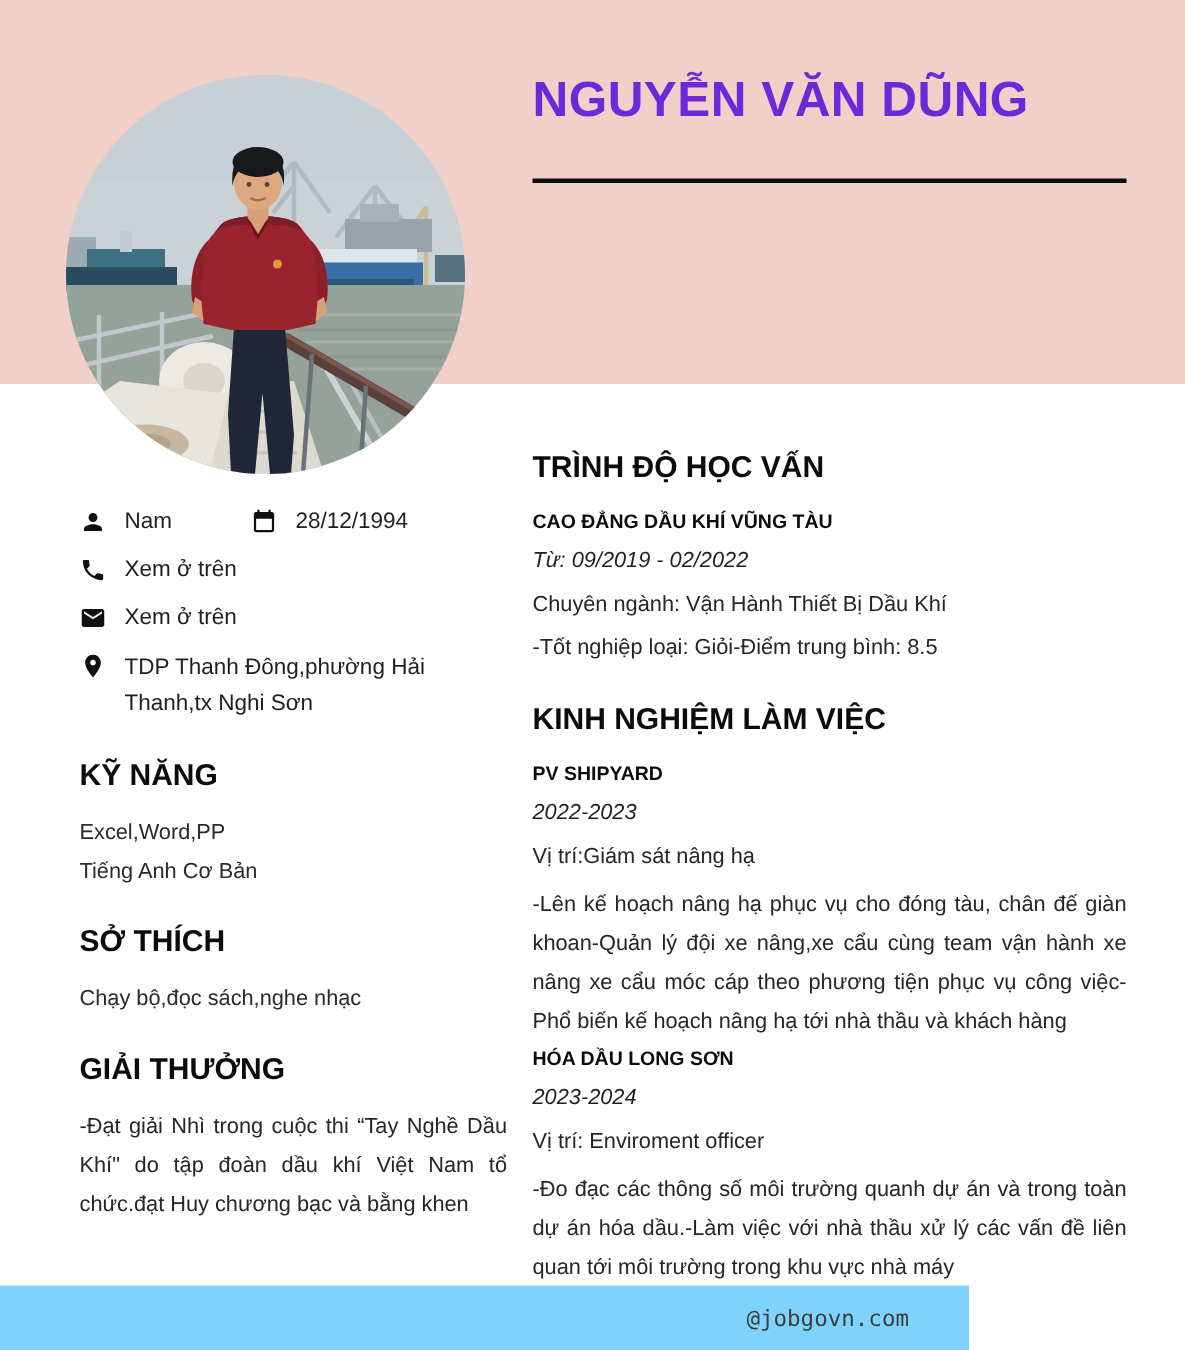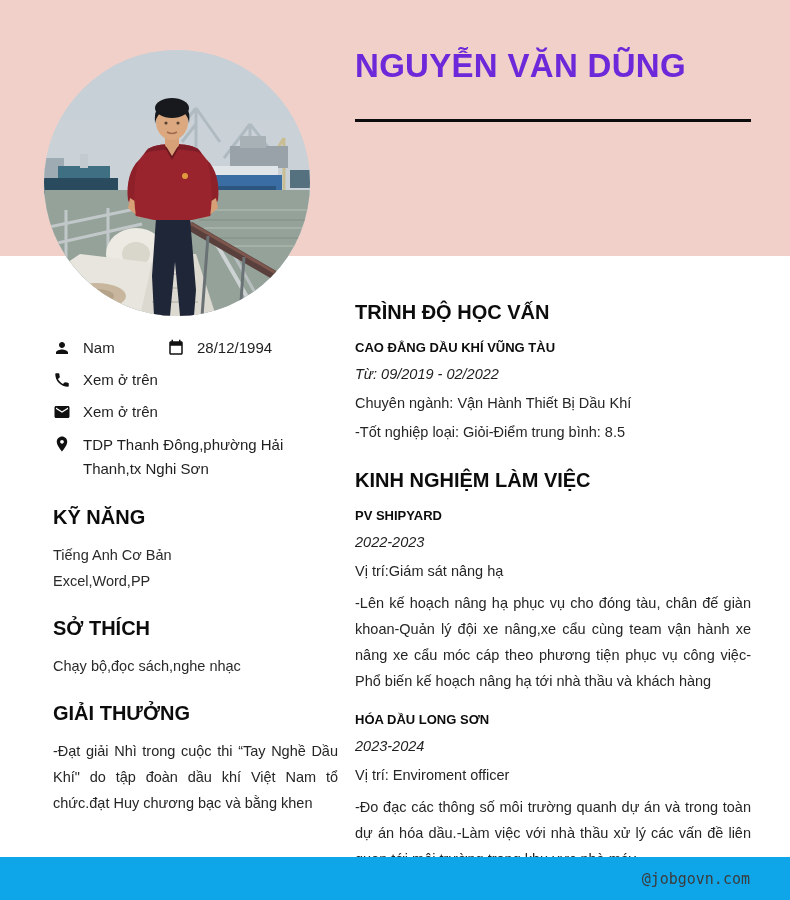--- a/index.html
+++ b/index.html
@@ -4,21 +4,21 @@
 <style>
   html,body{margin:0;padding:0;}
   body{
     width:790px;height:900px;position:relative;overflow:hidden;
     background:#ffffff;
     font-family:"Liberation Sans","DejaVu Sans",sans-serif;
     color:#1d1d1d;
   }
   .band-top{position:absolute;left:0;top:0;width:790px;height:256px;background:#f0d0c8;}
   .band-bottom{
-    position:absolute;left:0;top:857px;width:790px;height:43px;background:#0ea5e9;
+    position:absolute;left:0;top:857px;width:646px;height:43px;background:#7dd3fc;
     display:flex;align-items:center;justify-content:flex-end;
     padding-right:40px;box-sizing:border-box;
   }
   .watermark{font-family:"DejaVu Sans Mono","Liberation Mono",monospace;font-size:15px;color:#3c3c3c;}
 
   .photo{
     position:absolute;left:44px;top:50px;width:266px;height:266px;
     border-radius:50%;overflow:hidden;background:#c7d0d6;
   }
   .photo svg{display:block;width:266px;height:266px;}
@@ -39,21 +39,21 @@
   .sec-h.first{margin-top:24px;}
   .item{font-size:14.5px;color:#2a2a2a;margin:0;line-height:26px;}
   .para{font-size:14.5px;color:#262626;margin:0;line-height:26px;text-align:justify;}
 
   .right{position:absolute;left:355px;top:300px;width:396px;}
   .right .sec-h{margin:0 0 14px;}
   .sub-h{font-size:13px;font-weight:700;color:#0c0c0c;margin:0 0 8px;line-height:19px;}
   .period{font-size:14.5px;font-style:italic;color:#1f1f1f;margin:0 0 9px;line-height:19px;}
   .line-txt{font-size:14.5px;color:#262626;margin:0 0 9px;line-height:20px;}
   .gap-sec{margin-top:26px;}
-  .gap-job{margin-top:16px;}
+  .gap-job{margin-top:2px;}
 </style>
 </head>
 <body>
 
 <div class="band-top"></div>
 
 <div class="photo">
   <svg viewBox="0 0 266 266">
 
     <rect width="266" height="150" fill="#c7d0d6"></rect>
@@ -182,22 +182,22 @@
         <svg viewBox="0 0 24 24">
             <path d="M12 2C8.13 2 5 5.13 5 9c0 5.25 7 13 7 13s7-7.75 7-13c0-3.87-3.13-7-7-7zm0 9.5c-1.38 0-2.5-1.12-2.5-2.5s1.12-2.5 2.5-2.5 2.5 1.12 2.5 2.5-1.12 2.5-2.5 2.5z"></path>
           </svg>
       </span>
       <span class="addr">TDP Thanh Đông,phường Hải Thanh,tx Nghi Sơn</span>
     </div>
   </div>
 
   <h3 class="sec-h first">KỸ NĂNG</h3>
   <div>
+    <p class="item">Excel,Word,PP</p>
     <p class="item">Tiếng Anh Cơ Bản</p>
-    <p class="item">Excel,Word,PP</p>
   </div>
 
   <h3 class="sec-h">SỞ THÍCH</h3>
   <div>
     <p class="item">Chạy bộ,đọc sách,nghe nhạc</p>
   </div>
 
   <h3 class="sec-h">GIẢI THƯỞNG</h3>
   <p class="para">-Đạt giải Nhì trong cuộc thi “Tay Nghề Dầu Khí" do tập đoàn dầu khí Việt Nam tổ chức.đạt Huy chương bạc và bằng khen</p>
 </aside>

